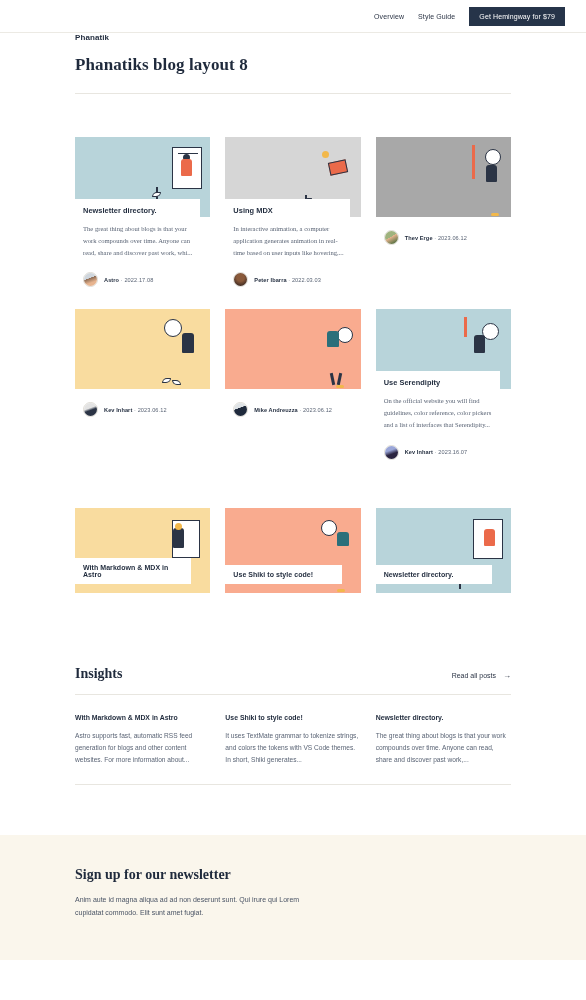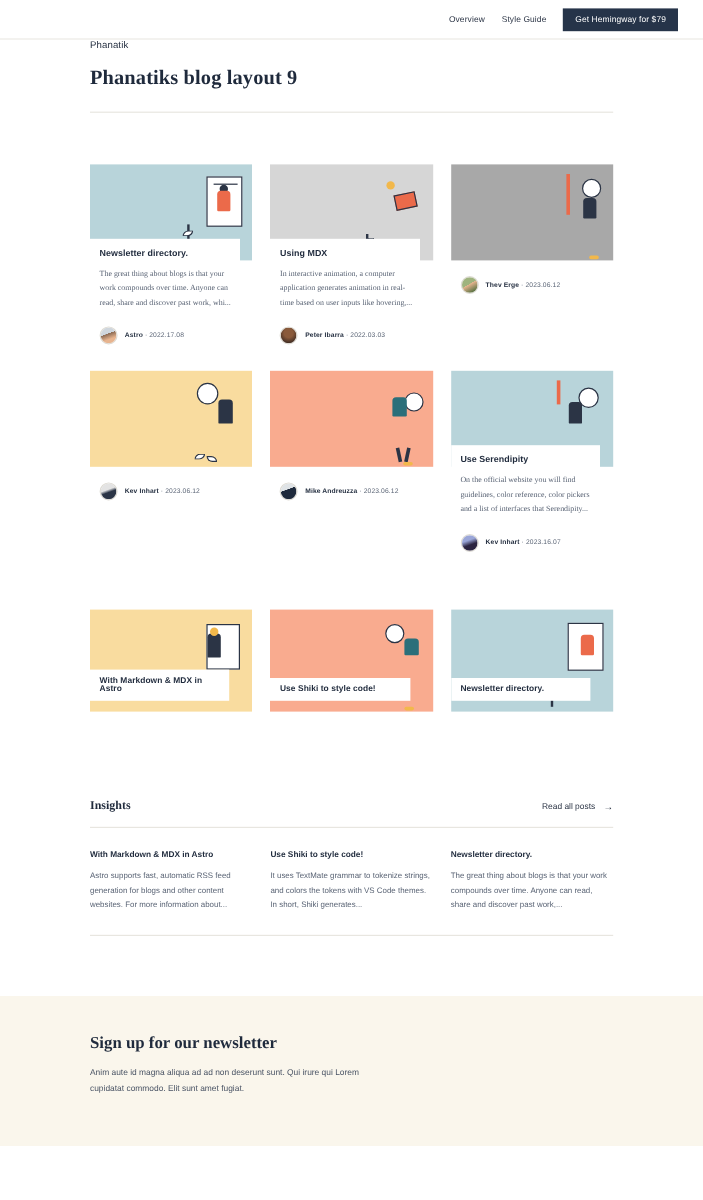--- a/index.html
+++ b/index.html
@@ -16,21 +16,21 @@
   
   .site-header {
     height: 33px;
     display: flex;
     align-items: center;
     padding: 0 21px 0 75px;
     border-bottom: 1px solid #eceae4;
   }
   .logo {
     font-size: 8px;
-    font-weight: 400;
+    font-weight: 700;
     letter-spacing: .1px;
     color: #1f2a3c;
     margin-top: 42px;
   }
   .nav {
     margin-left: auto;
     display: flex;
     align-items: center;
     gap: 14px;
   }
@@ -151,21 +151,21 @@
   
   .insights { padding: 0 75px; margin-top: 73px; }
   .insights-head {
     display: flex;
     align-items: baseline;
     padding-bottom: 12px;
     border-bottom: 1px solid #e8e6e0;
   }
   .insights-title {
     font-family: "Liberation Serif", serif;
-    font-size: 10px;
+    font-size: 14px;
     font-weight: 700;
     color: #1f2a3c;
   }
   .read-all {
     margin-left: auto;
     font-size: 7px;
     color: #2b3445;
     text-decoration: none;
     display: flex;
     align-items: center;
@@ -276,21 +276,21 @@
   <div class="site-header">
     <div class="logo">Phanatik</div>
     <div class="nav">
       <a class="nav-link" href="#">Overview</a>
       <a class="nav-link" href="#">Style Guide</a>
       <button class="cta-btn">Get Hemingway for $79</button>
     </div>
   </div>
 
   <div class="title-block">
-    <h1 class="page-title">Phanatiks blog layout 9</h1>
+    <h1 class="page-title">Phanatiks blog layout 8</h1>
   </div>
   <div class="rule"></div>
 
   <div class="grid grid-row1">
 
     <div class="card">
       <div class="card-media" style="background:#b8d4da">
         <div class="illus">
           <div class="win"></div>
             <div class="pane"></div>

